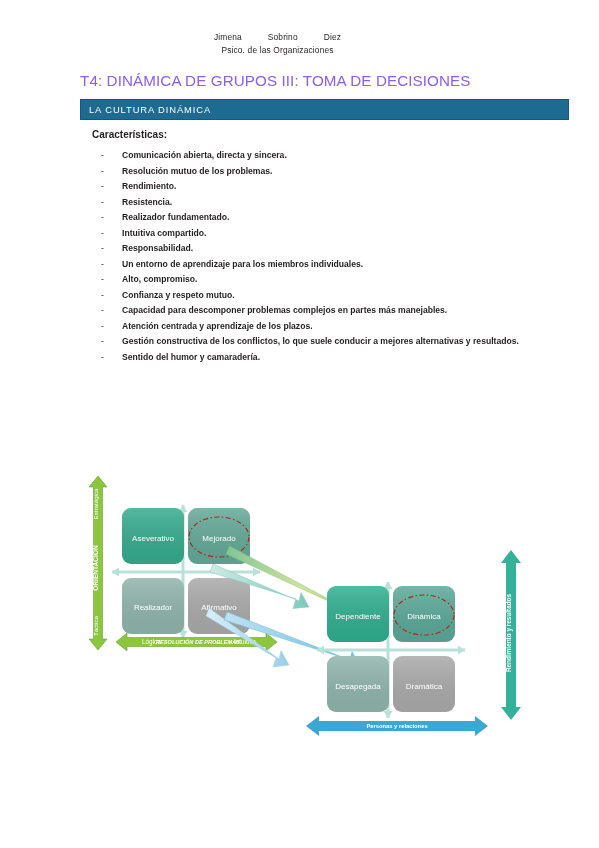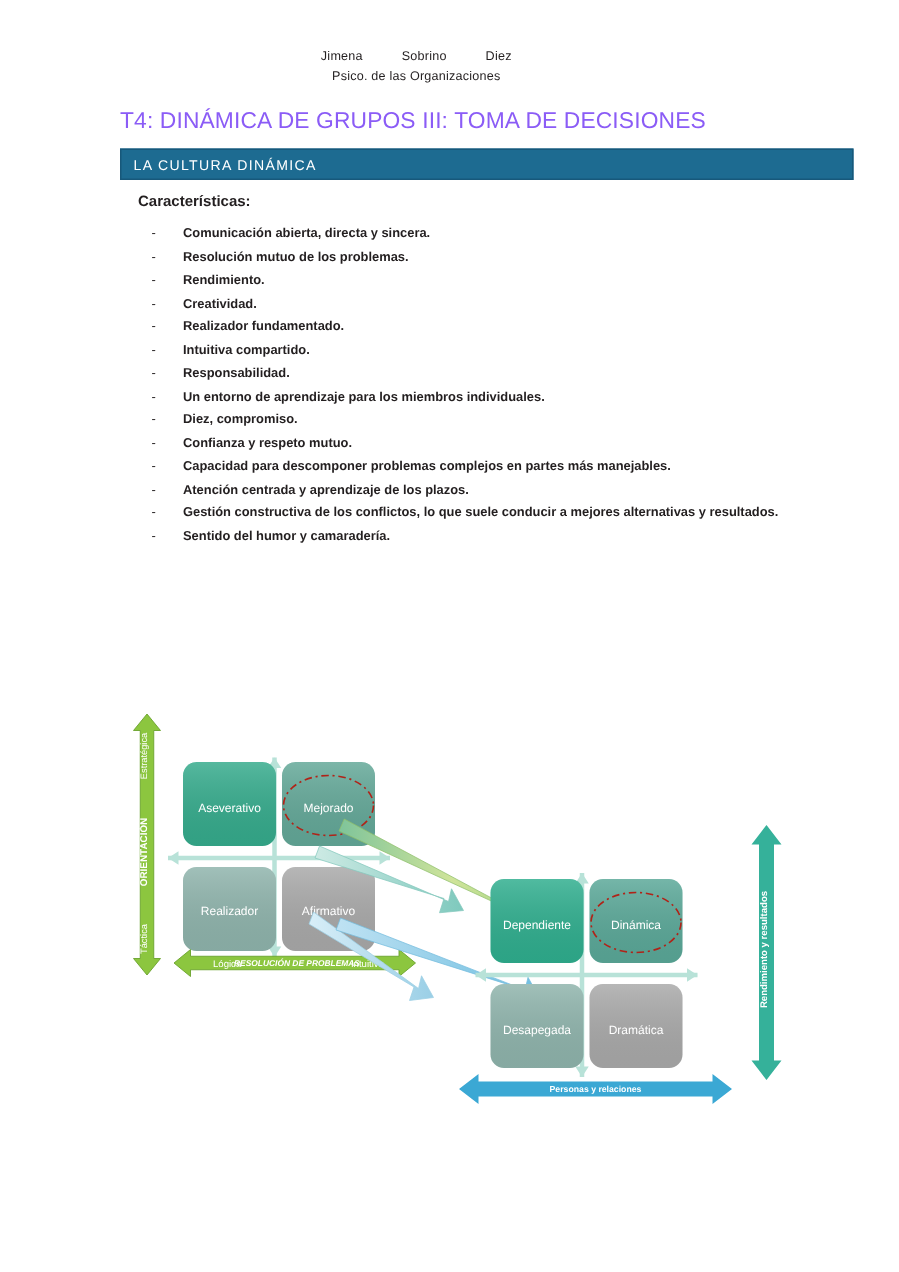--- a/index.html
+++ b/index.html
@@ -80,41 +80,41 @@
     <div class="row">
         <span class="dash">-</span>
         <span class="txt">Resolución mutuo de los problemas.</span>
       </div>
     <div class="row">
         <span class="dash">-</span>
         <span class="txt">Rendimiento.</span>
       </div>
     <div class="row">
         <span class="dash">-</span>
-        <span class="txt">Creatividad.</span>
+        <span class="txt">Resistencia.</span>
       </div>
     <div class="row">
         <span class="dash">-</span>
         <span class="txt">Realizador fundamentado.</span>
       </div>
     <div class="row">
         <span class="dash">-</span>
         <span class="txt">Intuitiva compartido.</span>
       </div>
     <div class="row">
         <span class="dash">-</span>
         <span class="txt">Responsabilidad.</span>
       </div>
     <div class="row">
         <span class="dash">-</span>
         <span class="txt">Un entorno de aprendizaje para los miembros individuales.</span>
       </div>
     <div class="row">
         <span class="dash">-</span>
-        <span class="txt">Diez, compromiso.</span>
+        <span class="txt">Alto, compromiso.</span>
       </div>
     <div class="row">
         <span class="dash">-</span>
         <span class="txt">Confianza y respeto mutuo.</span>
       </div>
     <div class="row">
         <span class="dash">-</span>
         <span class="txt">Capacidad para descomponer problemas complejos en partes más manejables.</span>
       </div>
     <div class="row">

